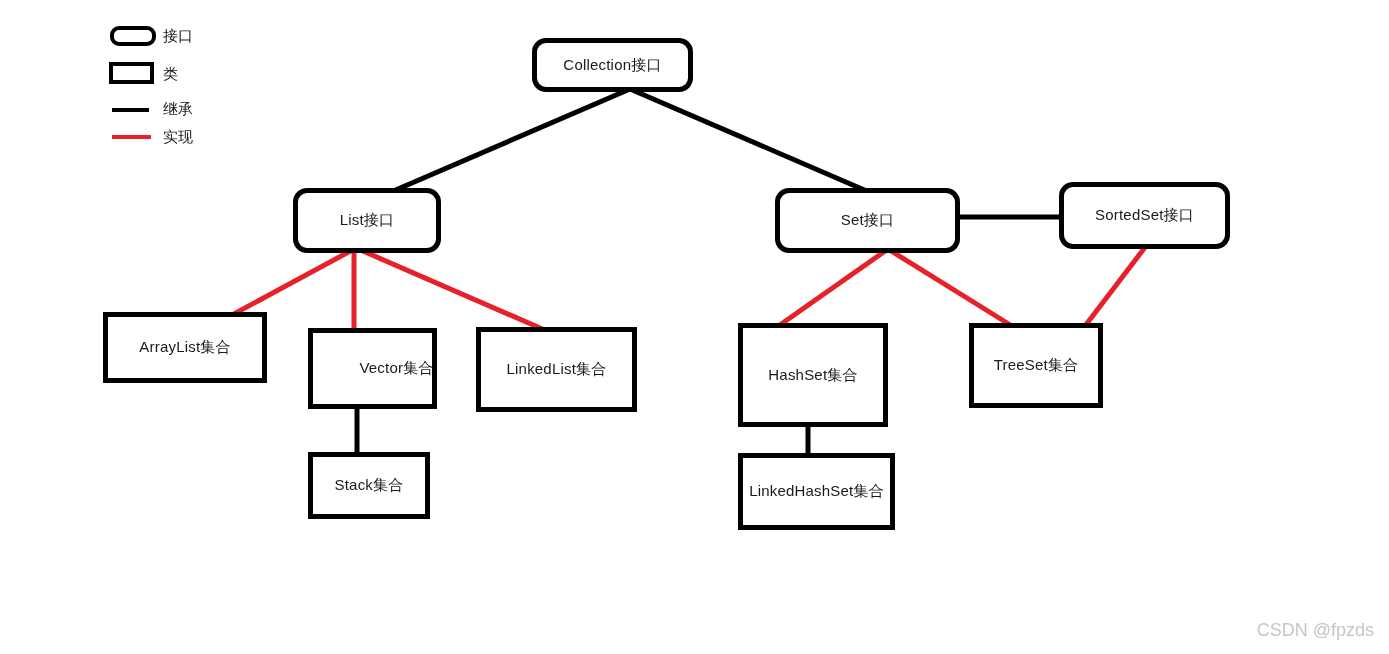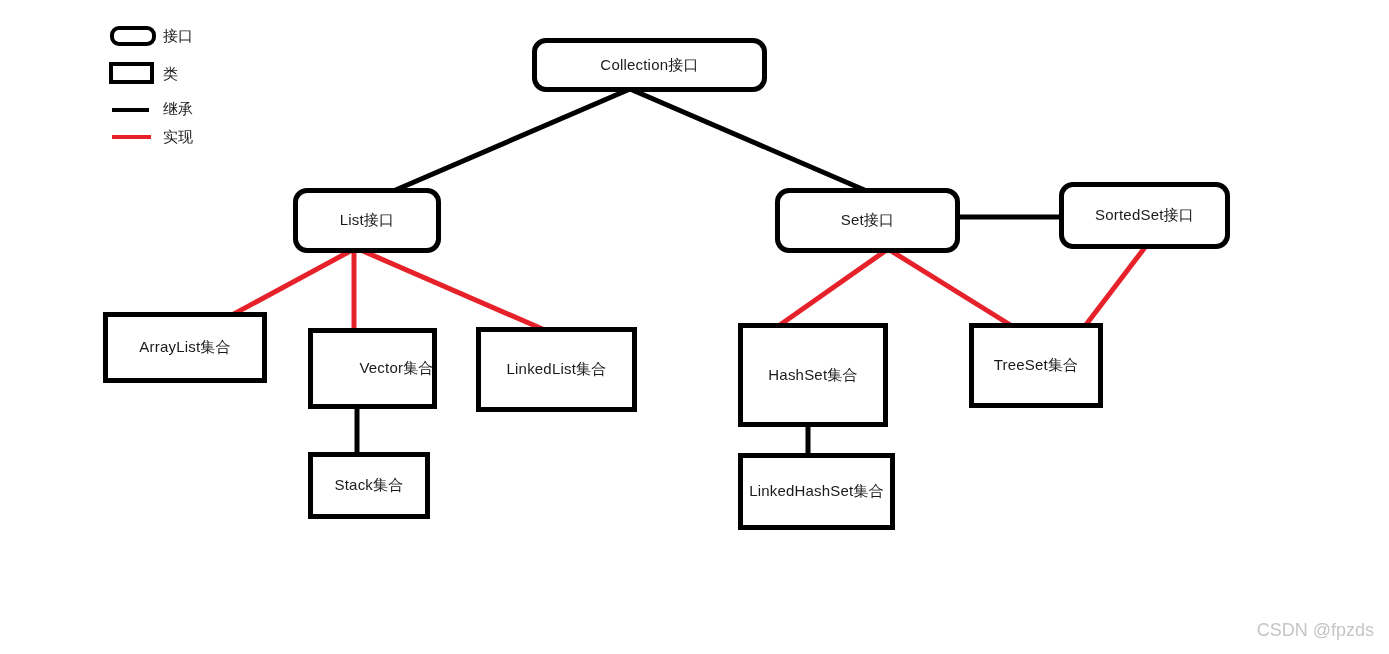--- a/index.html
+++ b/index.html
@@ -100,21 +100,21 @@
     <span class="legend-swatch cls"></span>
     <span class="legend-label" style="top:65px">类</span>
 
     <span class="legend-swatch line-inherit" style="background: rgb(0, 0, 0);"></span>
     <span class="legend-label" style="top:100px">继承</span>
 
     <span class="legend-swatch line-impl" style="background: rgb(230, 33, 41);"></span>
     <span class="legend-label" style="top:128px">实现</span>
   </div>
 
-  <div class="node interface" style="left:532px;  top:38px;  width:235px; height:54px;">
+  <div class="node interface" style="left:532px;  top:38px;  width:161px; height:54px;">
     <span>Collection接口</span>
   </div>
   <div class="node interface" style="left:293px;  top:188px; width:148px; height:65px;">
     <span>List接口</span>
   </div>
   <div class="node interface" style="left:1059px; top:182px; width:171px; height:67px;">
     <span>SortedSet接口</span>
   </div>
   <div class="node interface" style="left:775px;  top:188px; width:185px; height:65px;">
     <span>Set接口</span>

